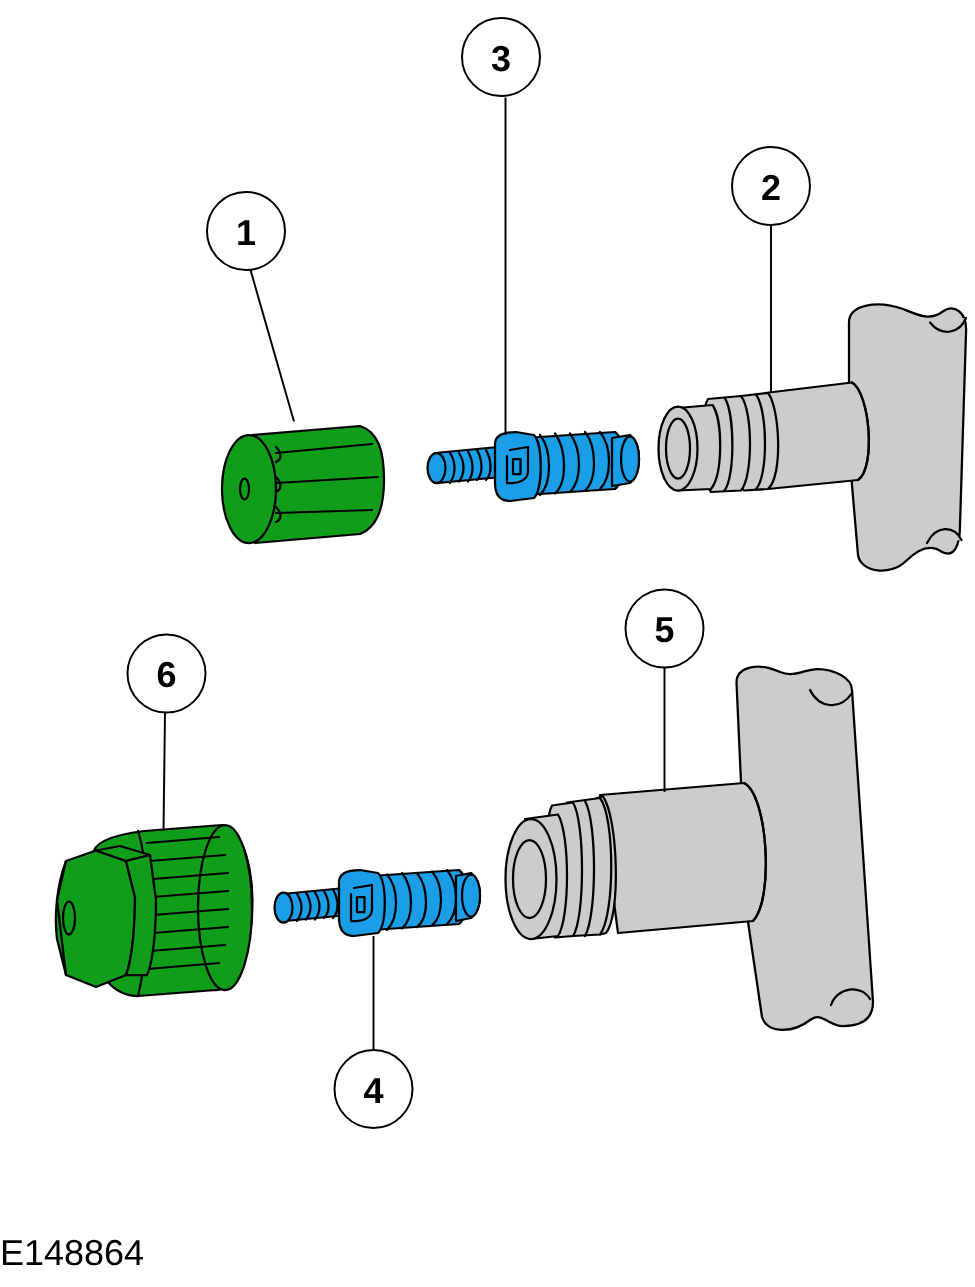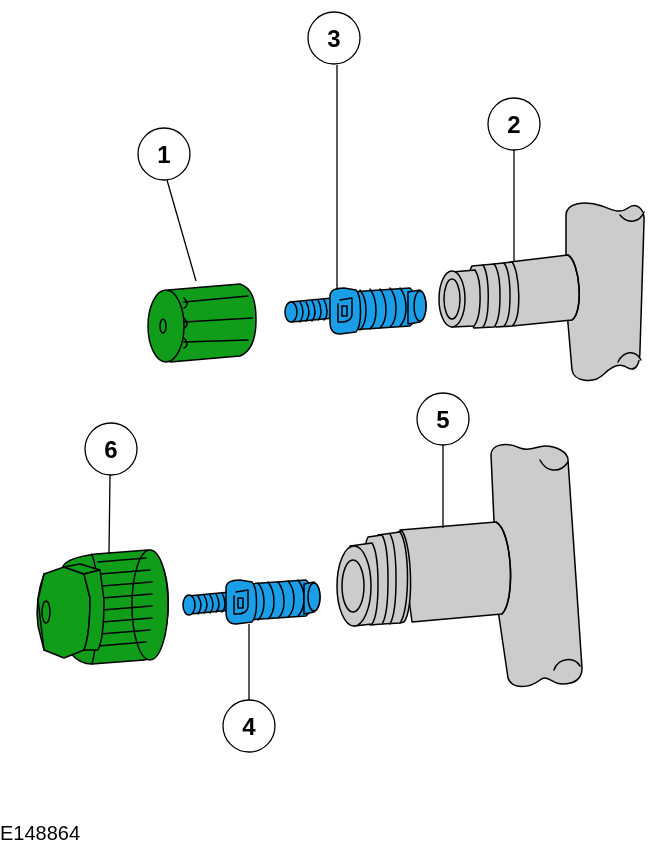--- a/index.html
+++ b/index.html
@@ -1,19 +1,19 @@
 <!DOCTYPE html>
 <html><head>
 <meta charset="utf-8">
 <style>
   html, body { margin:0; padding:0; background:#ffffff; }
   body { width:650px; height:858px; position:relative; overflow:hidden; font-family:"Liberation Sans", sans-serif; }
   svg#diagram { position:absolute; left:0; top:0; }
   .callout-text { font-family:"Liberation Sans", sans-serif; font-weight:bold; font-size:24px; fill:#000; }
-  .ref { position:absolute; left:0; top:822px; font-family:"Liberation Sans", sans-serif; font-size:20px; color:#000; }
+  .ref { position:absolute; left:0; top:822px; font-family:"Liberation Sans", sans-serif; font-size:24px; color:#000; }
   .ol { stroke:#000; stroke-width:1.5; stroke-linejoin:round; stroke-linecap:round; }
 </style>
 </head>
 <body>
 
 <svg id="diagram" width="650" height="858" viewBox="0 0 650 858" xmlns="http://www.w3.org/2000/svg">
 
   <g>
 
     <path class="ol" fill="#cccccc" d="M566,215 C566,203 585,200 602,206 C612,210 620,214 628,208 C636,202 645,208 644,222 L640,350 C640,364 636,372 628,368 C620,362 612,366 604,374 C594,384 574,382 572,370 L566,300 Z"></path>

